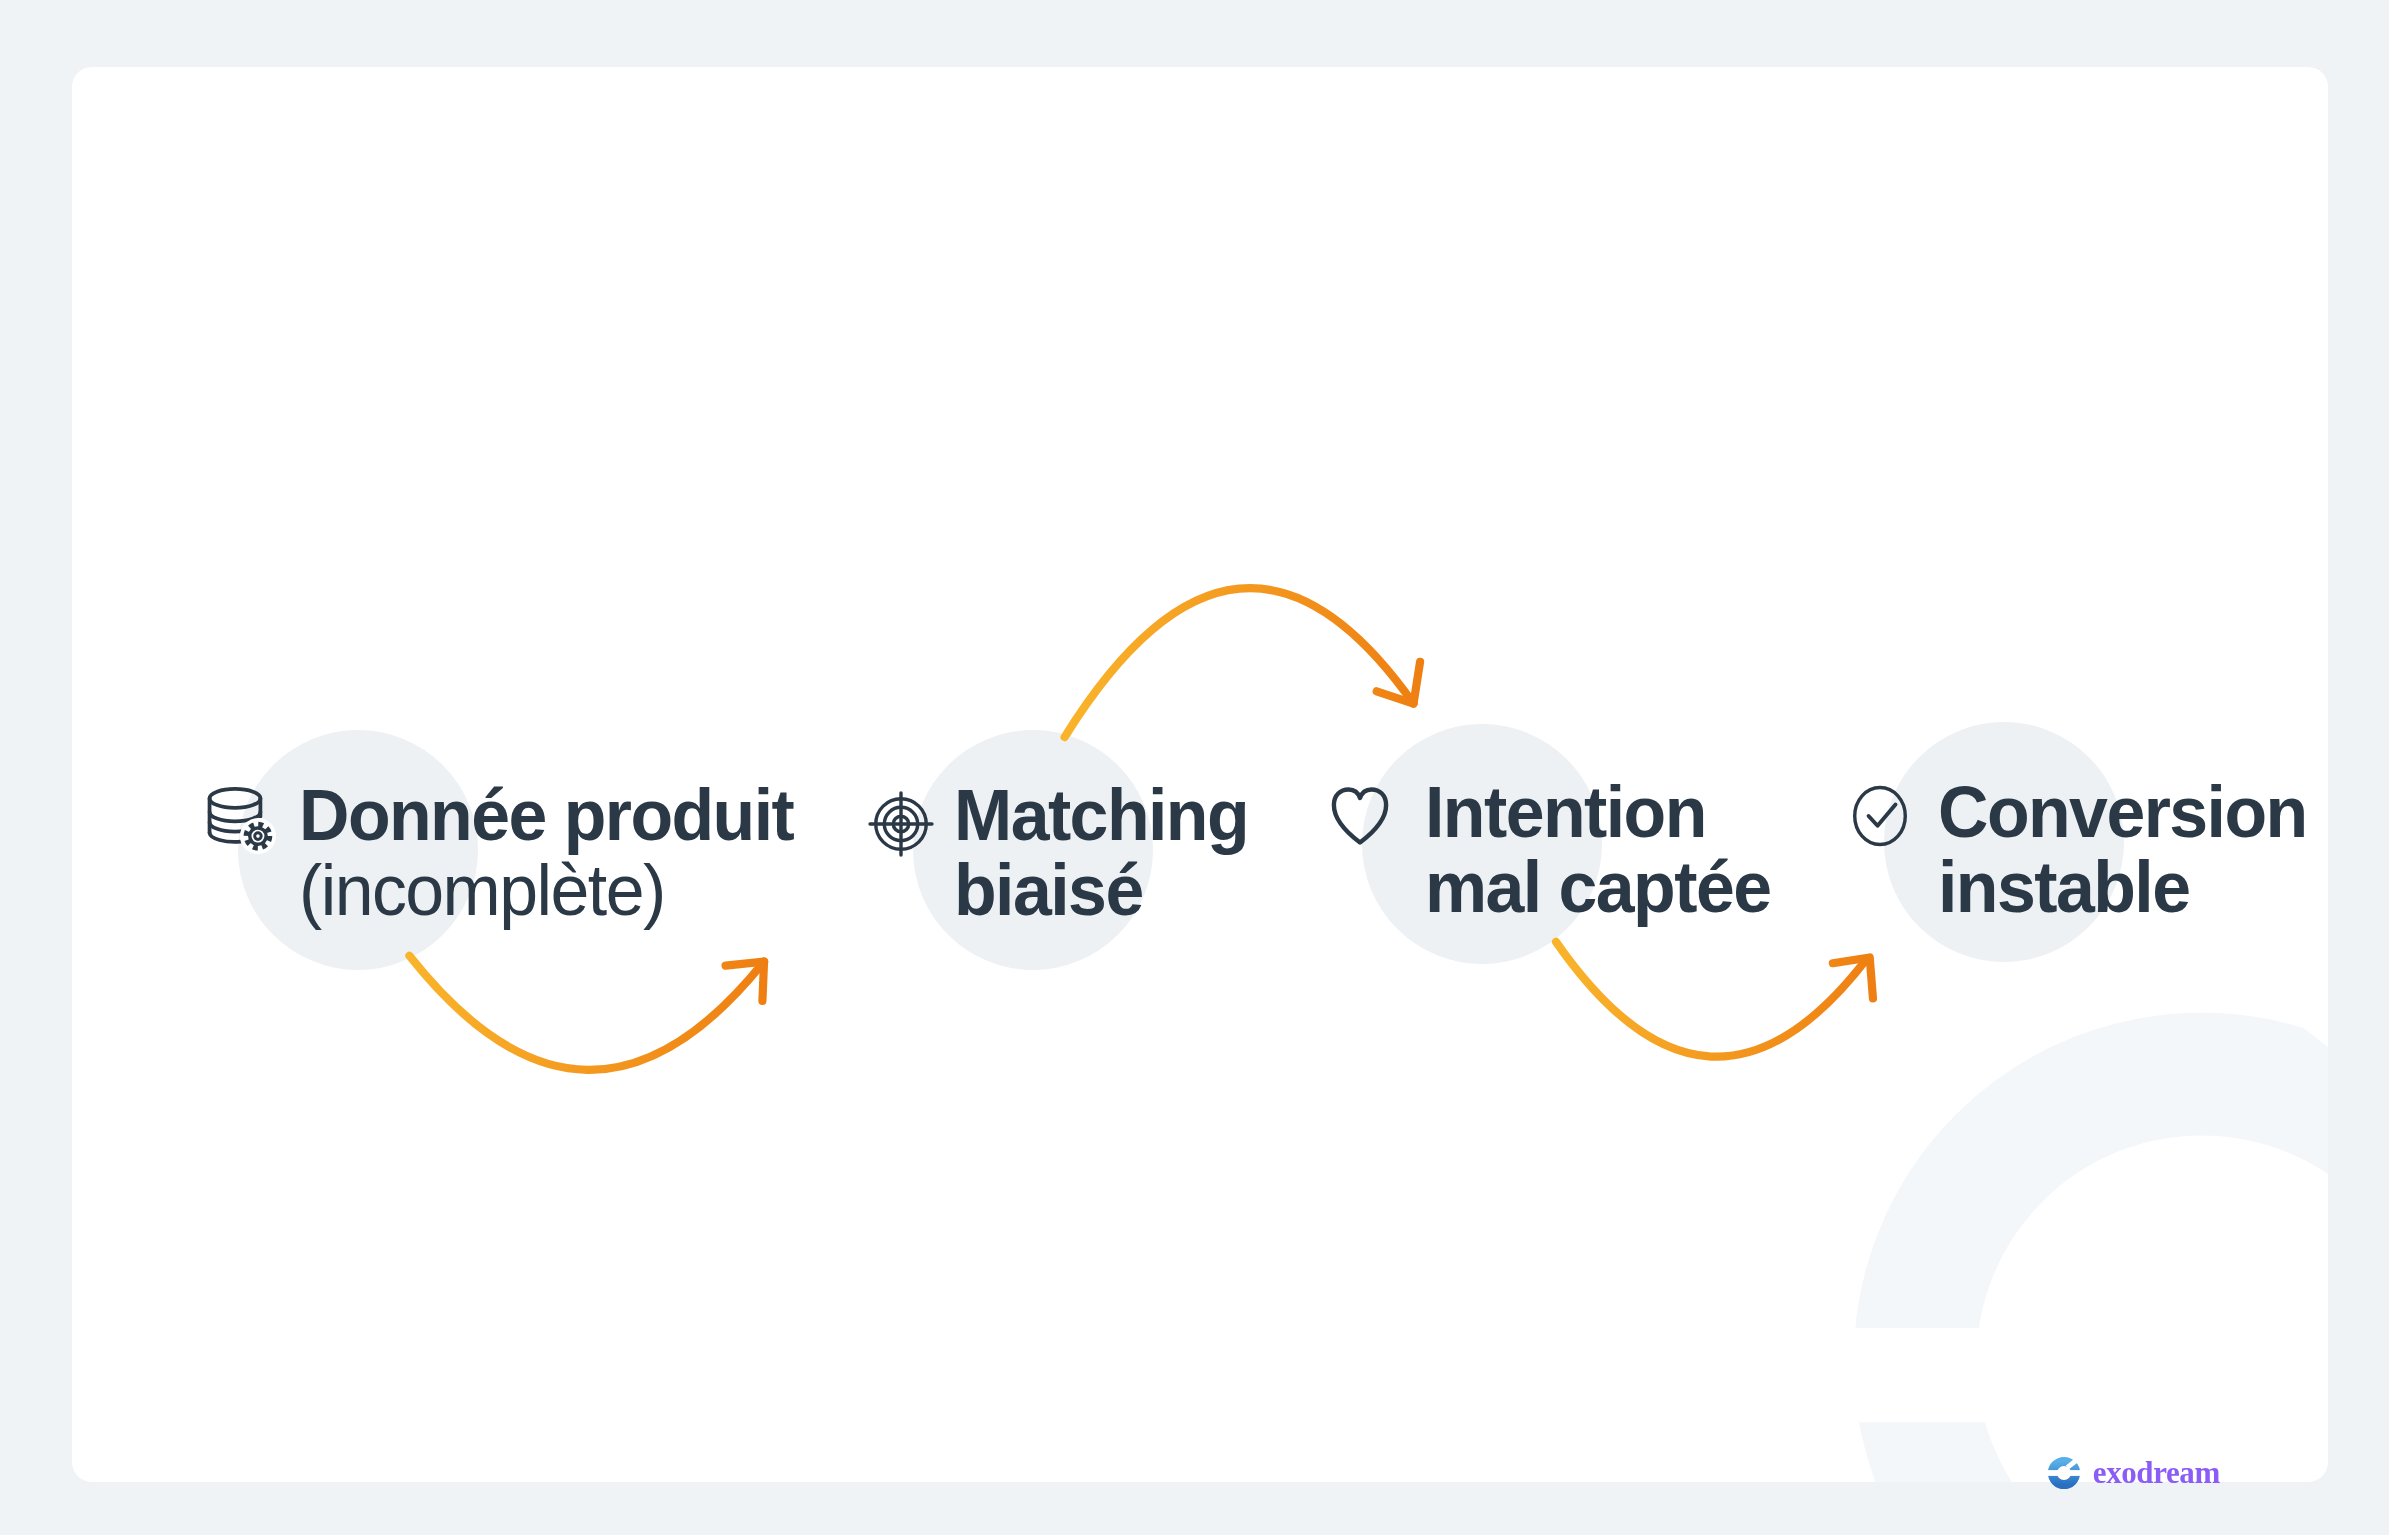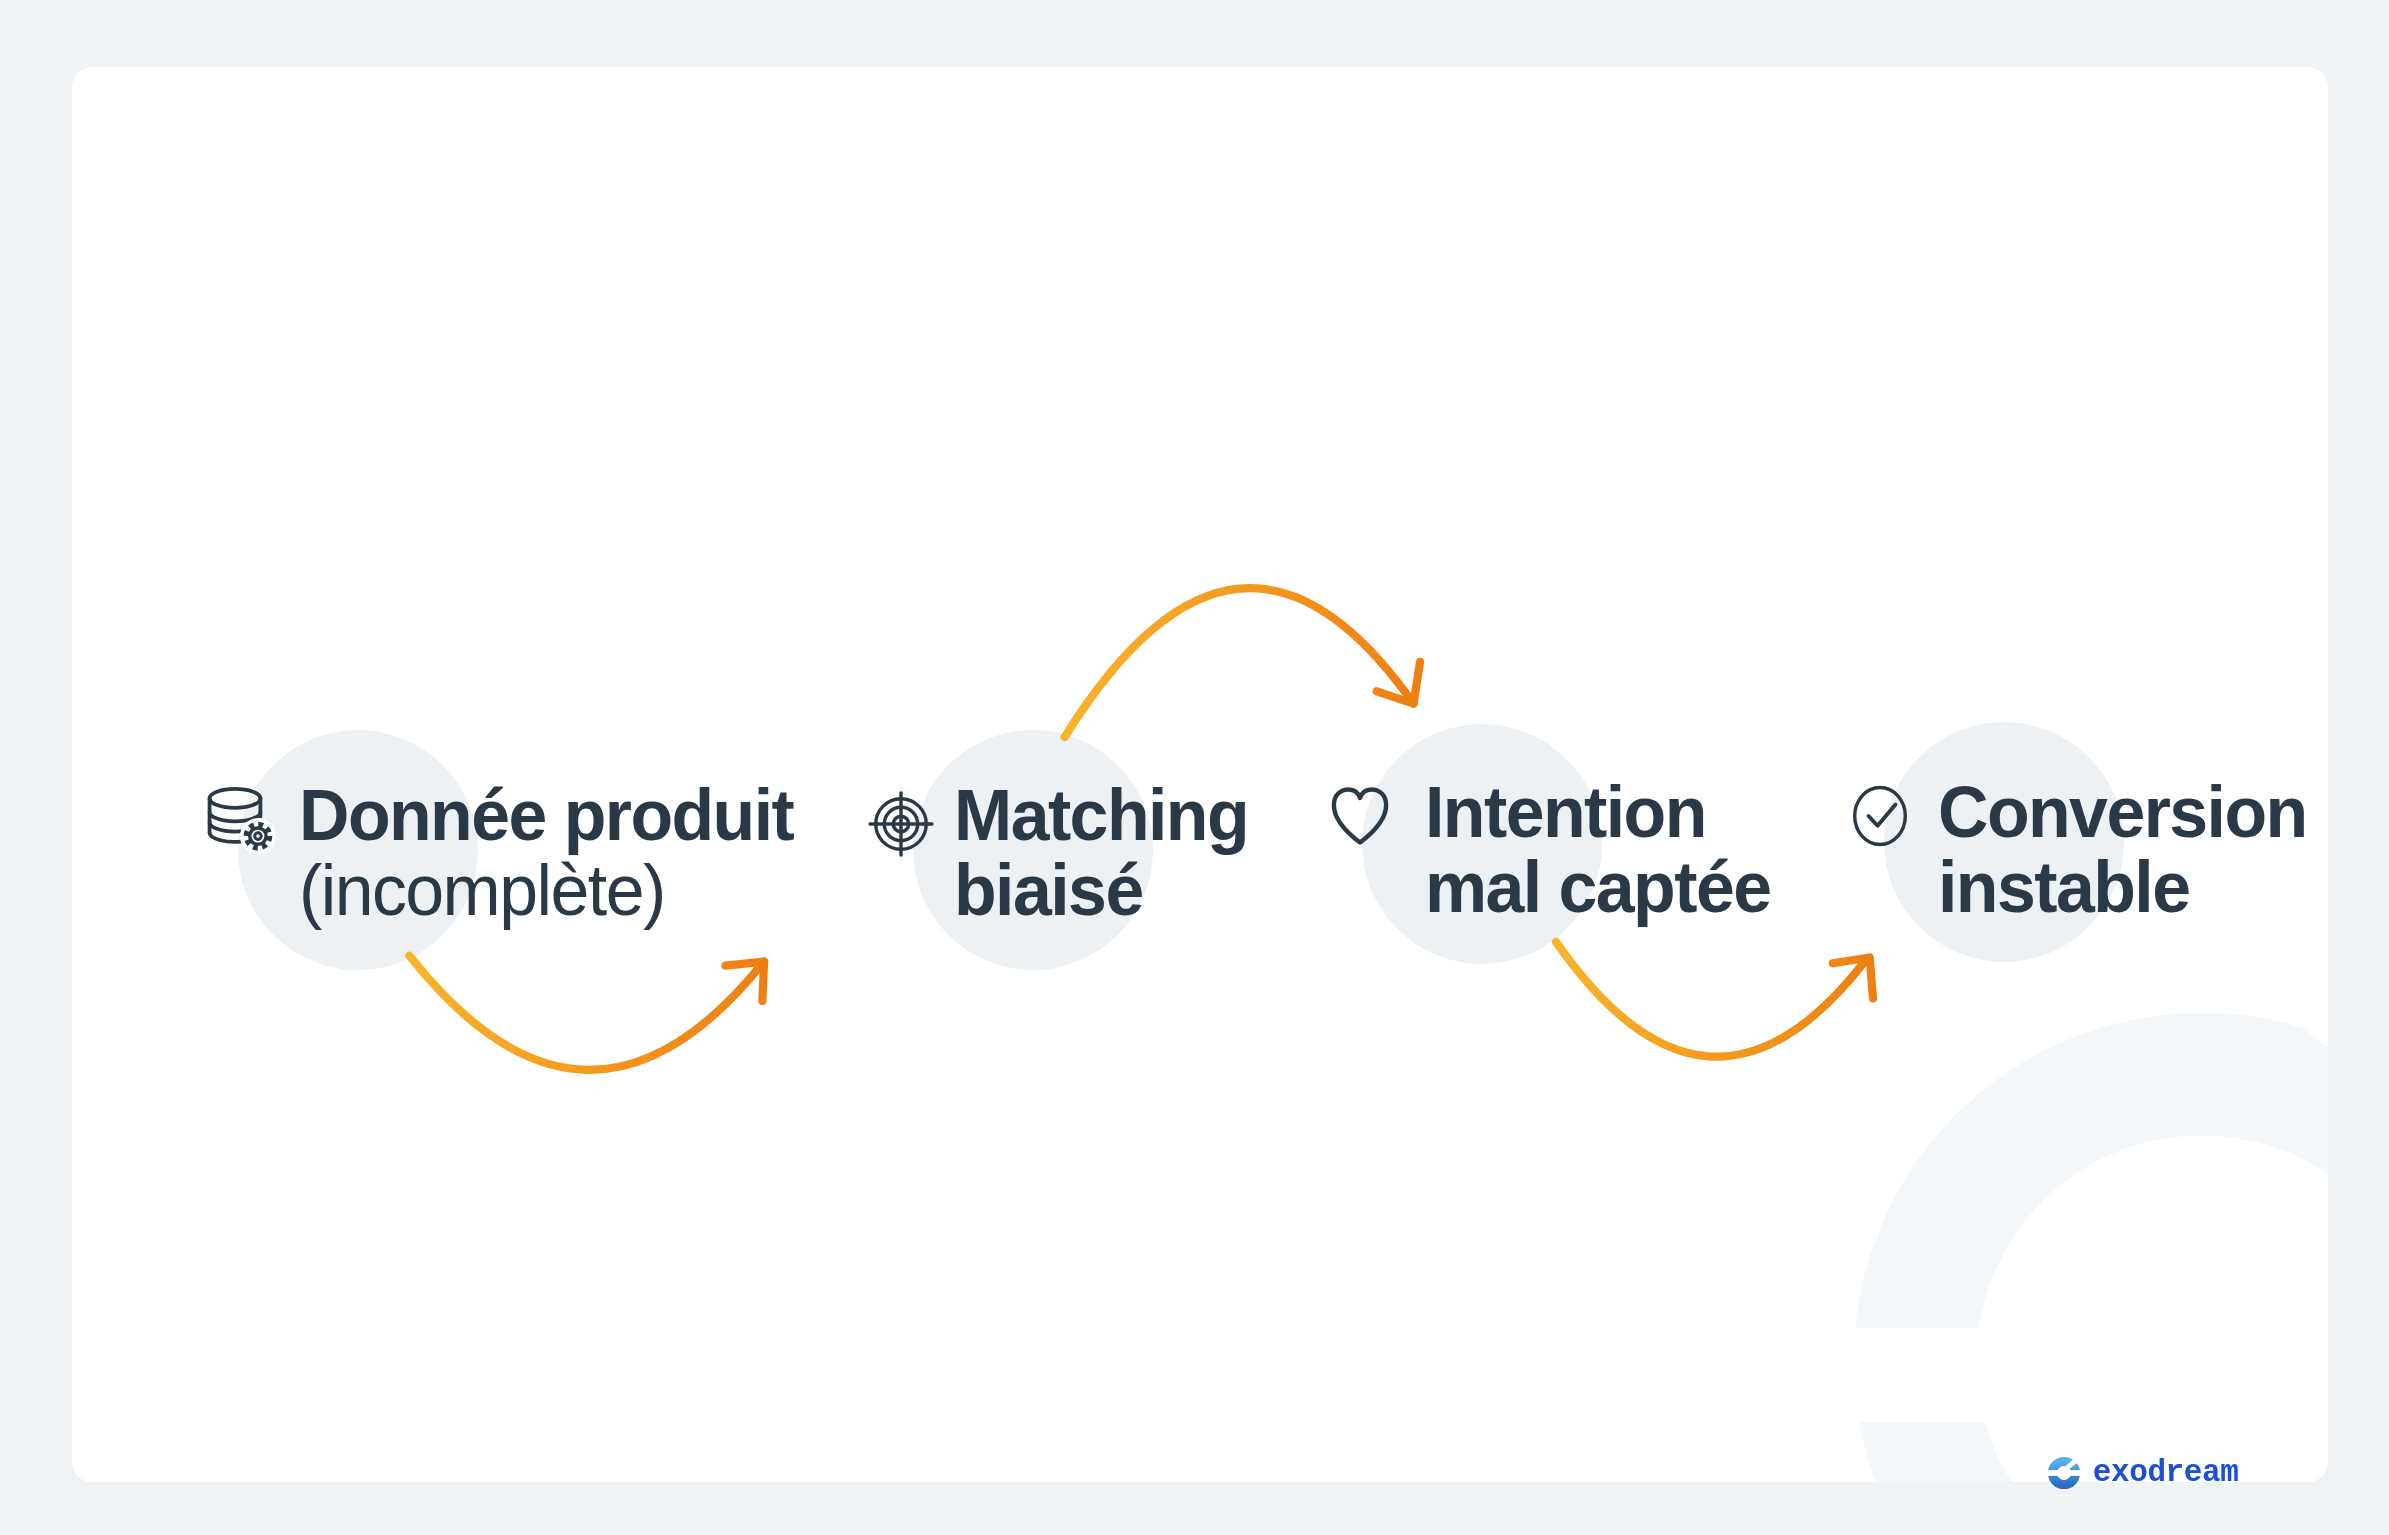--- a/index.html
+++ b/index.html
@@ -45,22 +45,22 @@
   .step-text .light{font-weight:400;}
   .t1{left:227px;top:711px;}
   .t2{left:882px;top:711px;}
   .t3{left:1353px;top:708px;}
   .t4{left:1866px;top:708px;}
   .logo{
     position:absolute;left:2045px;top:1452px;
     display:flex;align-items:center;gap:9.8px;height:41px;
   }
   .logo-text{
-    color:#1d4ed8;font-size:31px;font-weight:700;letter-spacing:-0.4px;
-    font-family:Liberation Mono, monospace;
+    color:#8b5cf6;font-size:31px;font-weight:700;letter-spacing:-0.4px;
+    font-family:Liberation Serif, serif;
   }
   .stroke-navy{stroke:#2b3947;fill:none;}
 </style>
 </head>
 <body>
 
 <div class="canvas">
 
   <div class="card">
 

